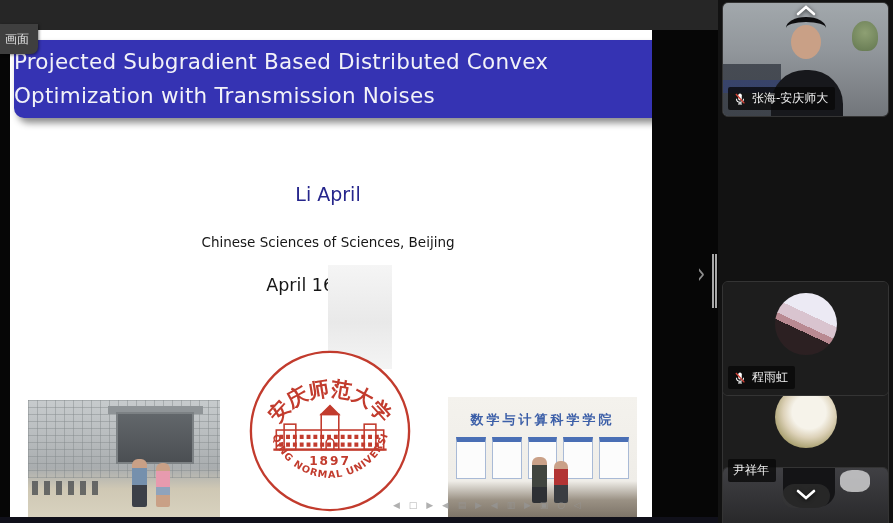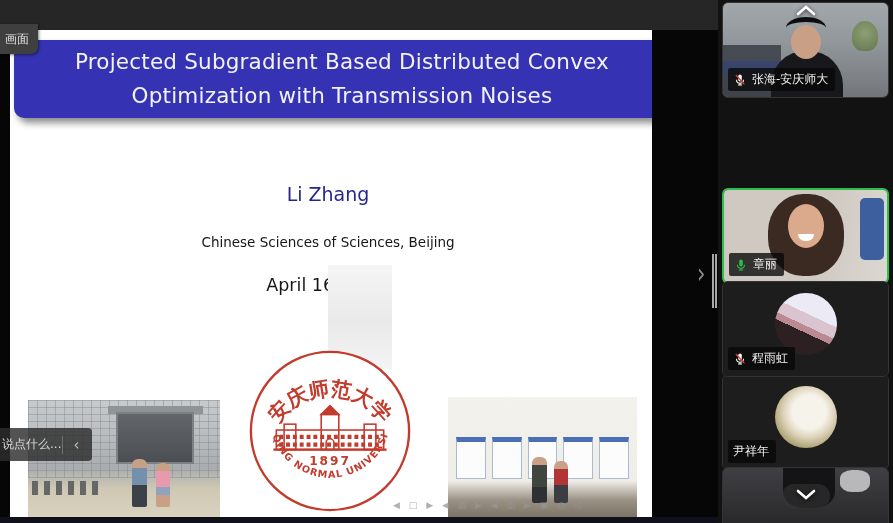--- a/index.html
+++ b/index.html
@@ -20,21 +20,21 @@
     padding:0 9px 9px 5px; border-radius:0 0 7px 0; box-shadow:1px 1px 3px rgba(0,0,0,.5);
   }
 
   
   .slide { position:absolute; left:10px; top:0; width:642px; height:487px; background:#fff; overflow:hidden; }
 
   .banner {
     position:absolute; left:4px; top:10px; width:656px; height:78px;
     background:#3533B3; border-radius:10px;
     box-shadow:4px 5px 7px rgba(0,0,0,.45);
-    color:#f2f2f8; text-align:center; font-size:21.5px; line-height:34px;
+    color:#f2f2f8; font-size:21.5px; line-height:34px;
     padding-top:5px; letter-spacing:.2px;
   }
   .author      { position:absolute; left:0; top:153px; width:636px; text-align:center; color:#26268C; font-size:19px; }
   .affiliation { position:absolute; left:0; top:204px; width:636px; text-align:center; color:#161616; font-size:13.5px; }
   .slide-date  { position:absolute; left:0; top:245px; width:636px; text-align:center; color:#161616; font-size:17.5px; }
 
   .watermark { position:absolute; left:318px; top:235px; width:64px; height:104px;
     background:linear-gradient(180deg,#f5f5f5,#e9e9e9 55%,#f4f4f4); }
 
   .logo-svg { position:absolute; left:237px; top:318px; width:166px; height:166px; }
@@ -79,21 +79,21 @@
   .chat-div  { width:1px; height:18px; background:#6e6e6e; }
   .chat-collapse { width:27px; text-align:center; color:#c0c0c0; font-size:15px; cursor:pointer; }
 
   .expand-chevron { position:absolute; left:697px; top:234px; z-index:30; color:#8d8d8d;
     font-size:21px; line-height:21px; transform:scaleY(1.35); cursor:pointer; }
   .resize-handle { position:absolute; left:712px; top:224px; width:5px; height:54px; z-index:30;
     background:linear-gradient(90deg,#a8a8a8 0 2px, transparent 2px 3px, #a8a8a8 3px 5px); }
 
   
   .sidebar { position:absolute; left:718px; top:0; width:175px; height:523px; background:#121212; }
-  .tile { position:absolute; left:4px; width:167px; height:96px; border-radius:6px; overflow:hidden;
+  .tile { position:absolute; left:4px; width:167px; height:115px; border-radius:6px; overflow:hidden;
     border:1px solid #343434; background:#1c1c1c; }
   .tile.active { border:2px solid #2ABE4A; }
   .video { position:absolute; inset:0; }
 
   .nametag { position:absolute; left:5px; bottom:6px; z-index:5; display:flex; align-items:center; gap:5px;
     background:rgba(8,8,8,.78); padding:3px 7px 3px 5px; border-radius:2px; color:#f0f0f0; font-size:12px; }
   .mic { width:14px; height:14px; flex:0 0 auto; }
   .badge { width:17px; height:17px; background:#E87D2B; border-radius:3px;
     display:flex; align-items:center; justify-content:center; flex:0 0 auto; margin-left:-5px; }
   .badge svg { width:12px; height:12px; }
@@ -151,21 +151,21 @@
 
   <div class="stage">
 
     <div class="slide">
 
       <div class="banner">
         <div>Projected Subgradient Based Distributed Convex</div>
         <div>Optimization with Transmission Noises</div>
       </div>
 
-      <div class="author">Li Zhang</div>
+      <div class="author">Li April</div>
       <div class="affiliation">Chinese Sciences of Sciences, Beijing</div>
       <div class="slide-date">April 16, 2022</div>
 
       <div class="watermark"></div>
 
       <svg class="logo-svg" viewBox="0 0 170 170">
         <circle cx="85" cy="85" r="81" fill="#ffffff" stroke="#C23B2D" stroke-width="2.4"></circle>
         <path id="arcTop" d="M 24 96 A 63 63 0 0 1 146 96" fill="none"></path>
         <path id="arcBot" d="M 26 90 A 62 62 0 0 0 144 90" fill="none"></path>
         <text font-size="21" fill="#C23B2D" font-weight="bold">
@@ -191,39 +191,35 @@
       <div class="photo photo-left">
         <div class="facade"></div>
         <div class="canopy"></div>
         <div class="entrance"></div>
         <div class="bikes"></div>
         <div class="person man-blue"></div>
         <div class="person woman-pink"></div>
       </div>
 
       <div class="photo photo-right">
+        <div class="sign">数学与计算科学学院</div>
         <div class="boards">
           <div class="board"></div>
           <div class="board"></div>
           <div class="board"></div>
           <div class="board"></div>
           <div class="board"></div>
         </div>
         <div class="person man-dark"></div>
         <div class="person woman-red"></div>
       </div>
 
       <div class="nav-symbols">◀ □ ▶   ◀ ▤ ▶   ◀ ▥ ▶ ▣   ○ ◁</div>
     </div>
 
-    <div class="chat-overlay">
-      <div class="chat-text">说点什么...</div>
-      <div class="chat-div"></div>
-      <div class="chat-collapse">‹</div>
-    </div>
 
     <div class="expand-chevron">›</div>
     <div class="resize-handle"></div>
   </div>
 
   <div class="bottombar"></div>
 
   <div class="sidebar">
 
     <div class="tile" style="top:2px">
@@ -244,36 +240,20 @@
           <rect x="9" y="2.5" width="6" height="12" rx="3" fill="#fff"></rect>
           <path d="M6 11.5a6 6 0 0 0 12 0" fill="none" stroke="#fff" stroke-width="1.8"></path>
           <path d="M12 17.5V20.5M8.5 20.5h7" stroke="#fff" stroke-width="1.8" fill="none"></path>
           <path d="M5 3.5l14.5 16" stroke="#D14136" stroke-width="2.4"></path>
         </svg>
         <span>张海-安庆师大</span>
       </div>
     </div>
 
 
-    <div class="tile active" style="top:188px">
-      <div class="video v3">
-        <div class="cloth"></div>
-        <div class="hair"></div>
-        <div class="face"></div>
-        <div class="smile"></div>
-      </div>
-      <div class="nametag">
-        <svg class="mic" viewBox="0 0 24 24">
-          <rect x="9" y="2.5" width="6" height="12" rx="3" fill="#2ABE4A"></rect>
-          <path d="M6 11.5a6 6 0 0 0 12 0" fill="none" stroke="#2ABE4A" stroke-width="1.8"></path>
-          <path d="M12 17.5V20.5M8.5 20.5h7" stroke="#2ABE4A" stroke-width="1.8" fill="none"></path>
-        </svg>
-        <span>章丽</span>
-      </div>
-    </div>
 
     <div class="tile" style="top:374px">
       <div class="video v5">
         <div class="avatar"></div>
       </div>
       <div class="nametag">
         <span>尹祥年</span>
       </div>
     </div>
 

